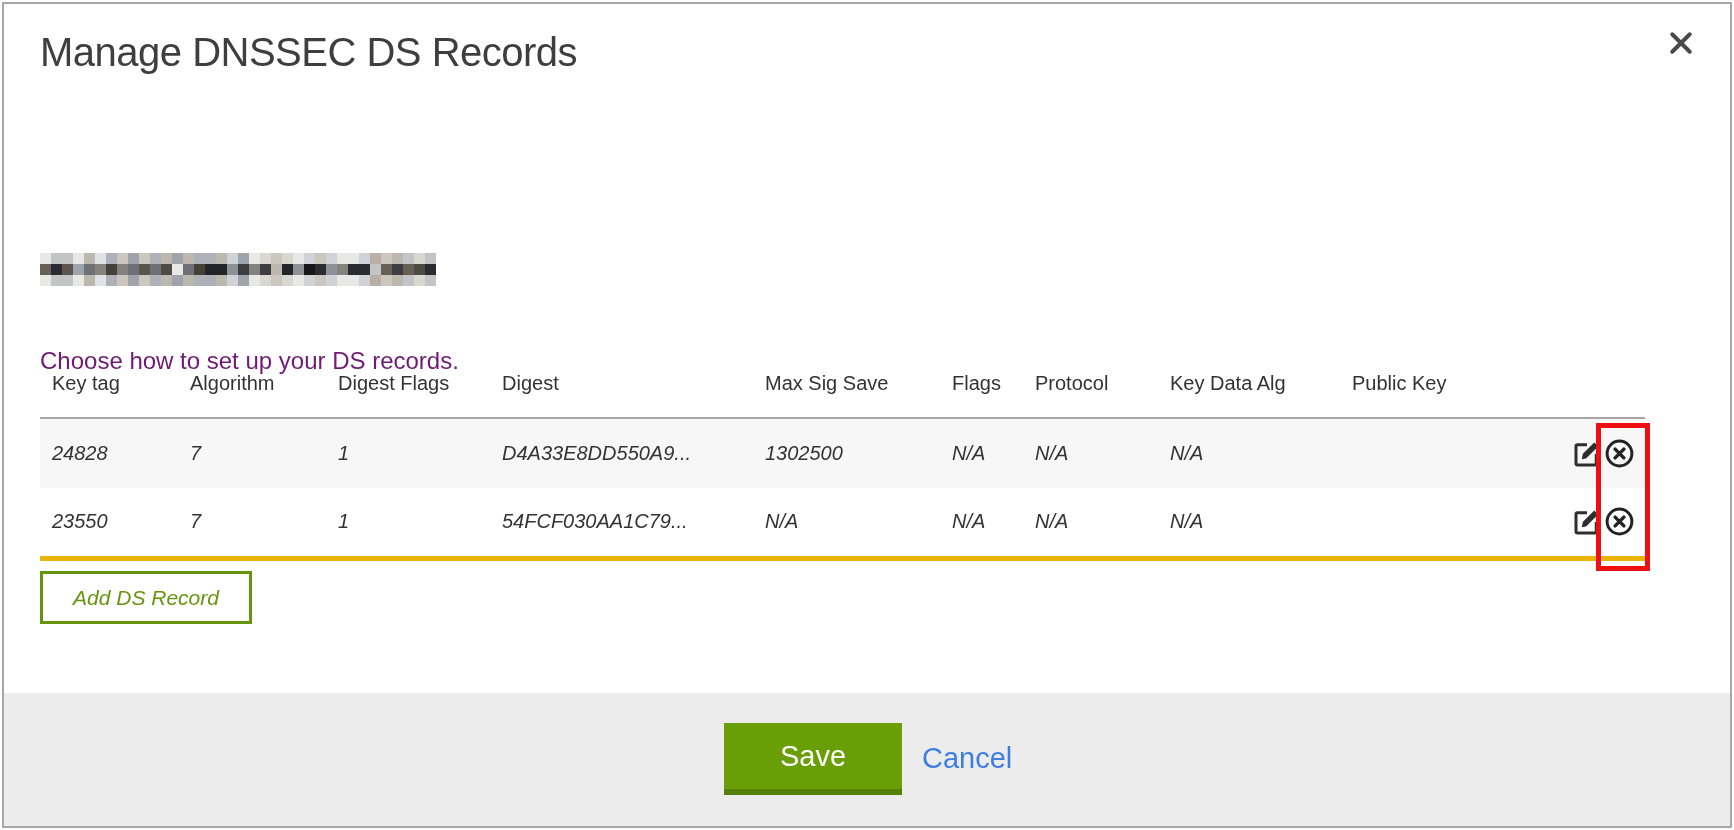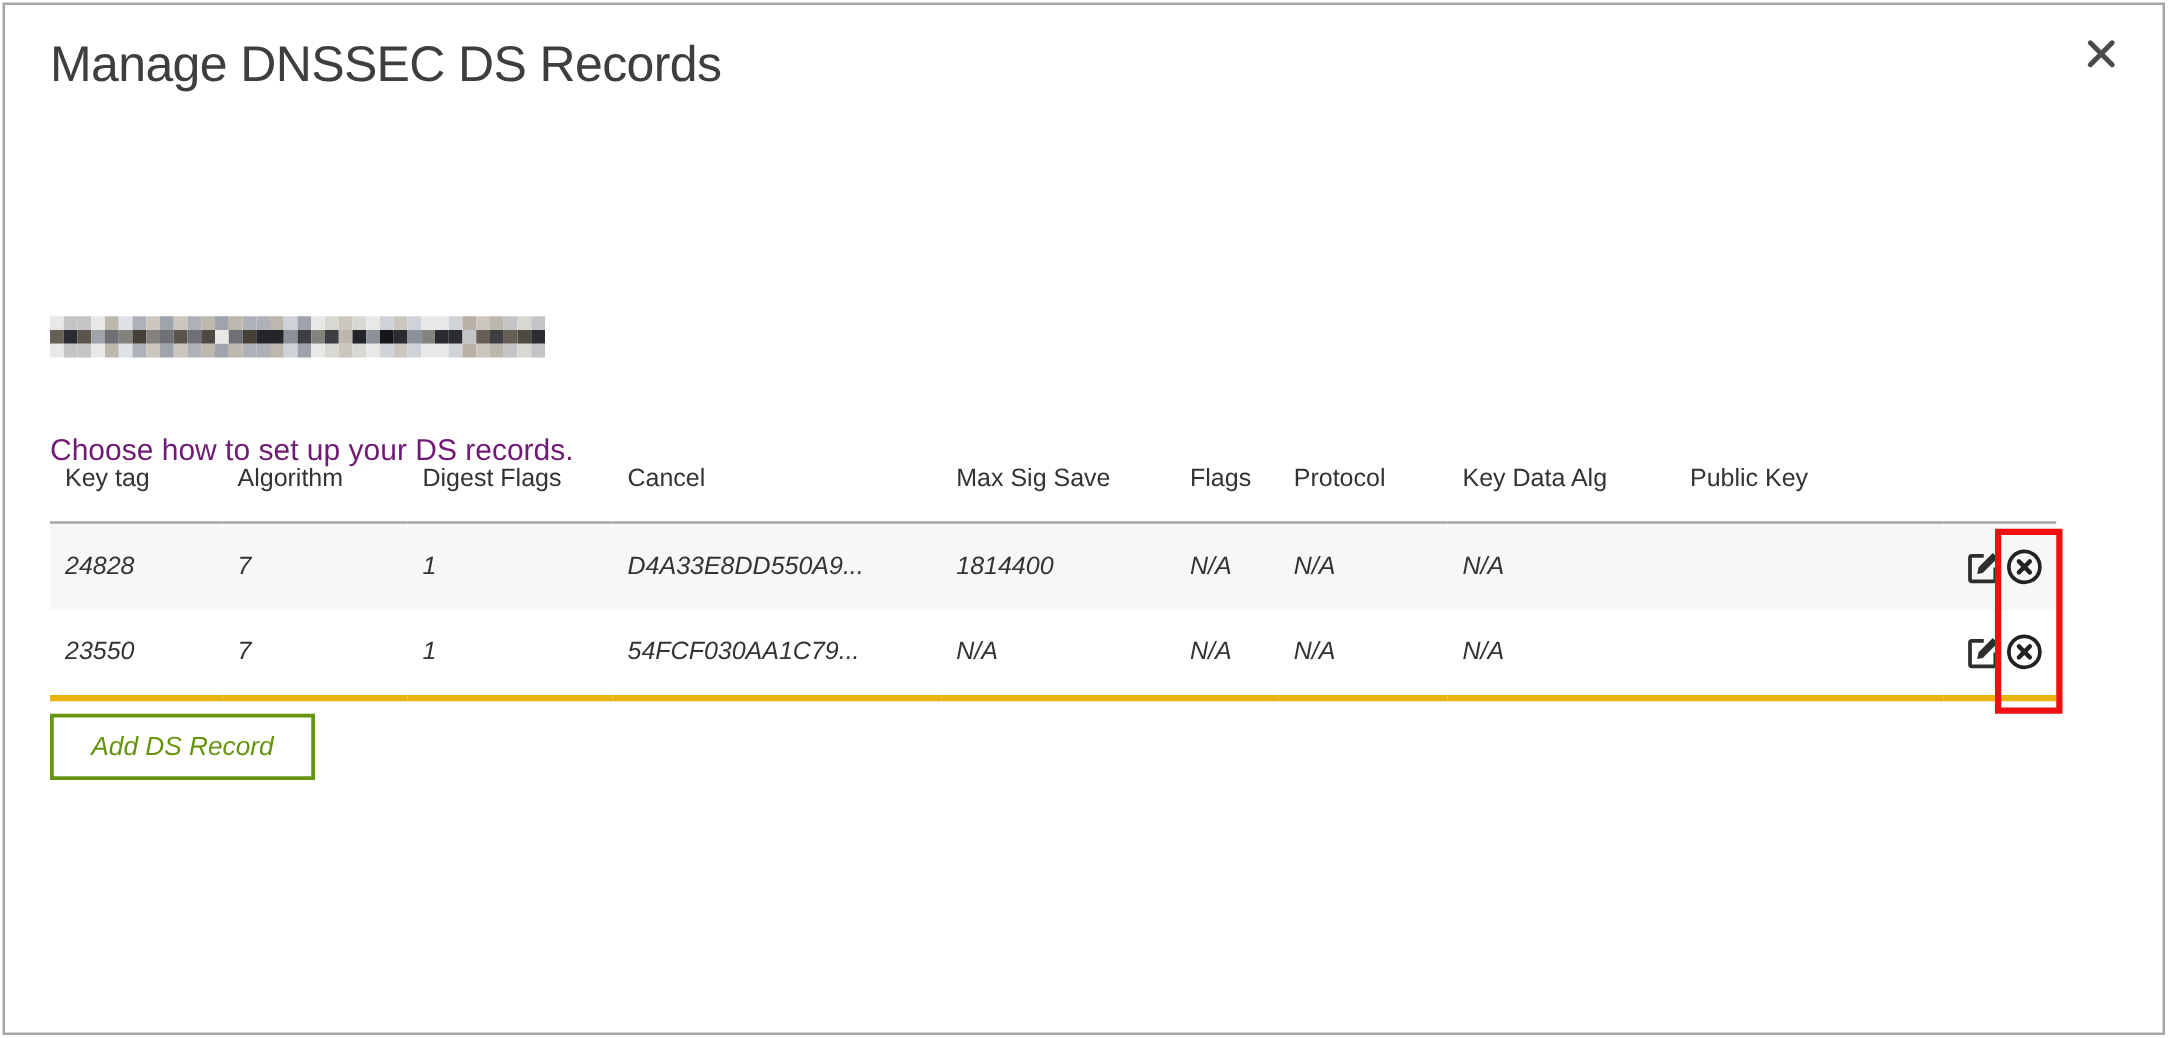--- a/index.html
+++ b/index.html
@@ -176,36 +176,36 @@
         <col style="width:135px">
           <col style="width:182px">
           <col style="width:215px">
         <col style="width:90px">
       </colgroup>
       <thead>
           <tr id="header-row">
             <th>Key tag</th>
             <th>Algorithm</th>
             <th>Digest Flags</th>
-            <th>Cancel</th>
+            <th>Digest</th>
             <th>Max Sig Save</th>
             <th>Flags</th>
             <th>Protocol</th>
             <th>Key Data Alg</th>
             <th>Public Key</th>
             <th></th>
           </tr>
         </thead>
       <tbody id="table-body">
           <tr>
             <td>24828</td>
             <td>7</td>
             <td>1</td>
             <td>D4A33E8DD550A9...</td>
-            <td>1814400</td>
+            <td>1302500</td>
             <td>N/A</td>
             <td>N/A</td>
             <td>N/A</td>
             <td></td>
             <td class="actions">
               <div class="action-icons">
                 <span class="icon-btn">
                   <svg width="30" height="30" viewBox="0 0 24 24" fill="none">
                     <path d="M12 4.6H4.4a1.2 1.2 0 0 0-1.2 1.2v13.8a1.2 1.2 0 0 0 1.2 1.2h13.8a1.2 1.2 0 0 0 1.2-1.2V12" stroke="#2e2e2e" stroke-width="2.4"></path>
                     <path d="M17.8 2.7l3.5 3.5-9.1 9.1-4.4.9.9-4.4 9.1-9.1z" fill="#2e2e2e"></path>
@@ -250,14 +250,18 @@
             </td>
           </tr>
         </tbody>
     </table>
   </div>
 
   <div class="red-box"></div>
 
   <button class="add-btn">Add DS Record</button>
 
+  <div class="footer">
+    <button class="save-btn">Save</button>
+    <span class="cancel-link">Cancel</span>
+  </div>
 
 </div>
 
 </body></html>

